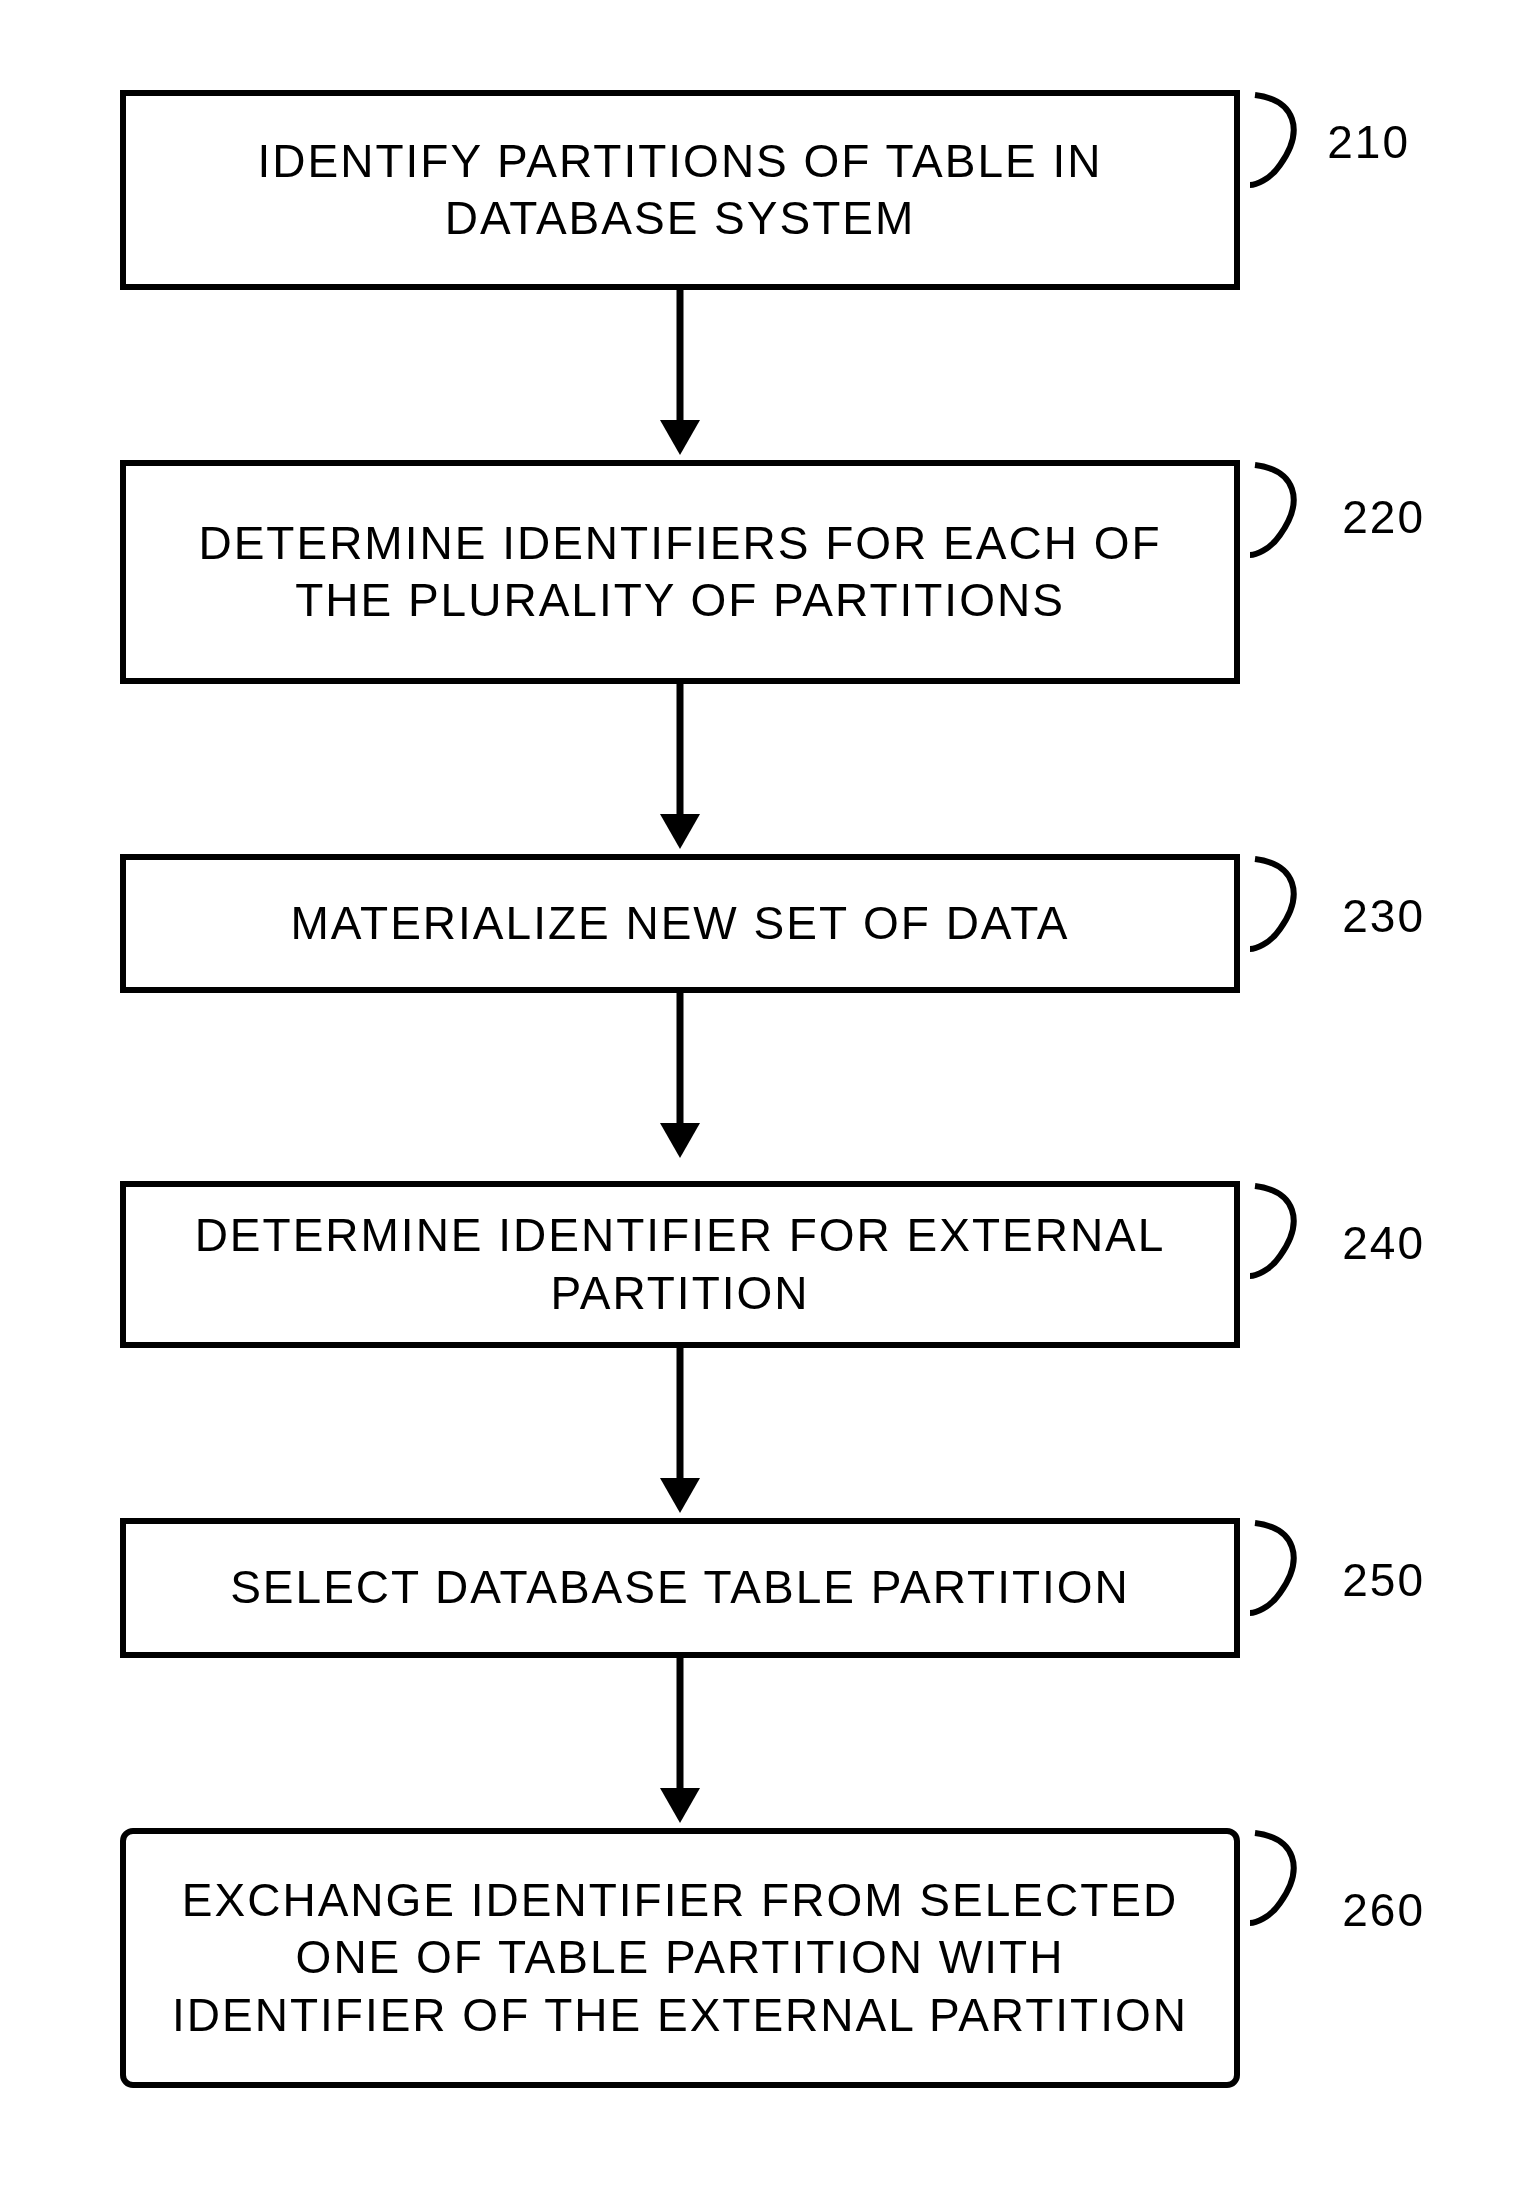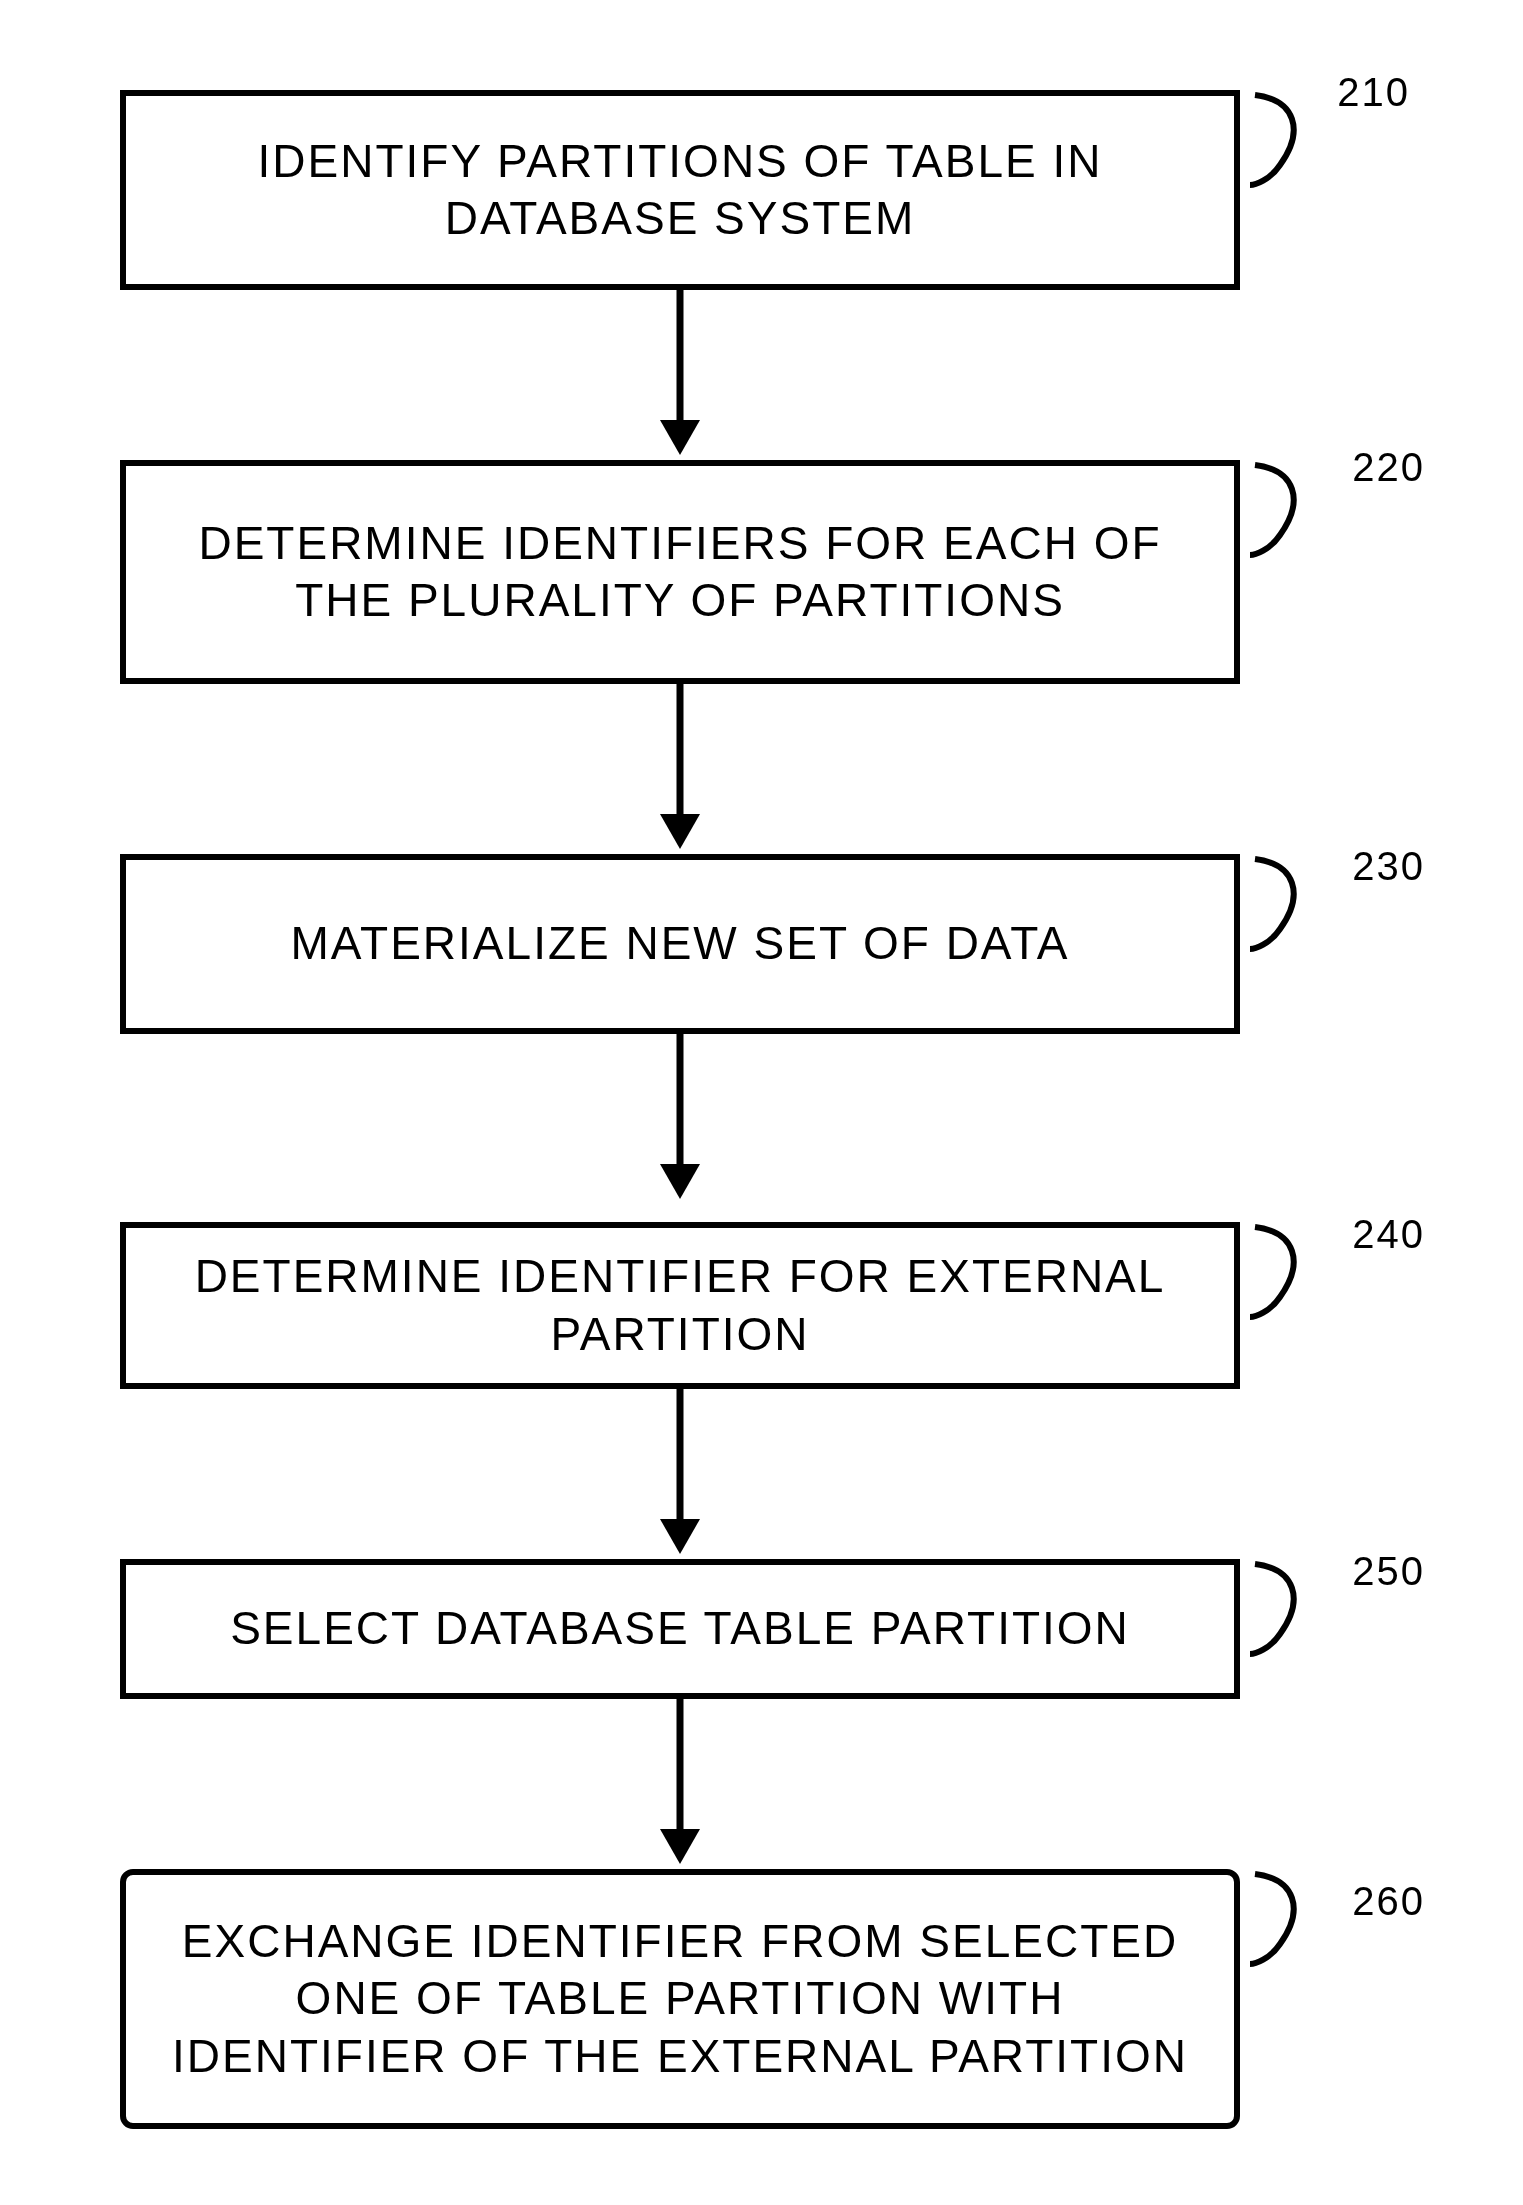--- a/index.html
+++ b/index.html
@@ -39,22 +39,23 @@
   .brace-svg {
     position: absolute;
     top: 0;
     right: 80px;
     width: 70px;
     height: 100px;
     overflow: visible;
   }
   .ref-num {
     position: absolute;
-    font-size: 40px;
+    font-size: 46px;
     letter-spacing: 2px;
+    margin-top: 45px;
   }
   .arrow {
     width: 1120px;
     display: flex;
     justify-content: center;
   }
   .arrow svg {
     display: block;
   }
 </style>
@@ -91,21 +92,21 @@
   </div>
 
   <div class="arrow">
     <svg width="60" height="170">
       <line x1="30" y1="0" x2="30" y2="135" stroke="#000" stroke-width="7"></line>
       <polygon points="30,165 10,130 50,130" fill="#000"></polygon>
     </svg>
   </div>
 
   <div class="step">
-    <div class="box" style="height:180px;align-items:center;">
+    <div class="box" style="height:139px;align-items:center;">
       <span>MATERIALIZE NEW SET OF DATA</span>
     </div>
     <svg class="brace-svg" viewBox="0 0 70 100">
       <path d="M 5 5 C 45 10, 55 40, 30 75 C 20 90, 5 95, 0 95" stroke="#000" stroke-width="6" fill="none"></path>
     </svg>
     <div class="ref-num" style="top:-10px; right:-25px;">230</div>
   </div>
 
   <div class="arrow">
     <svg width="60" height="170">

